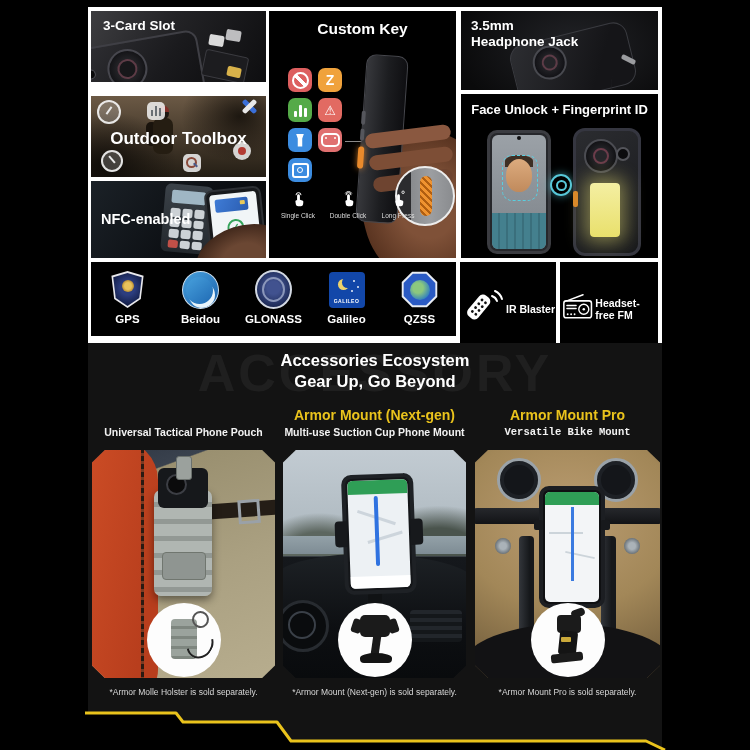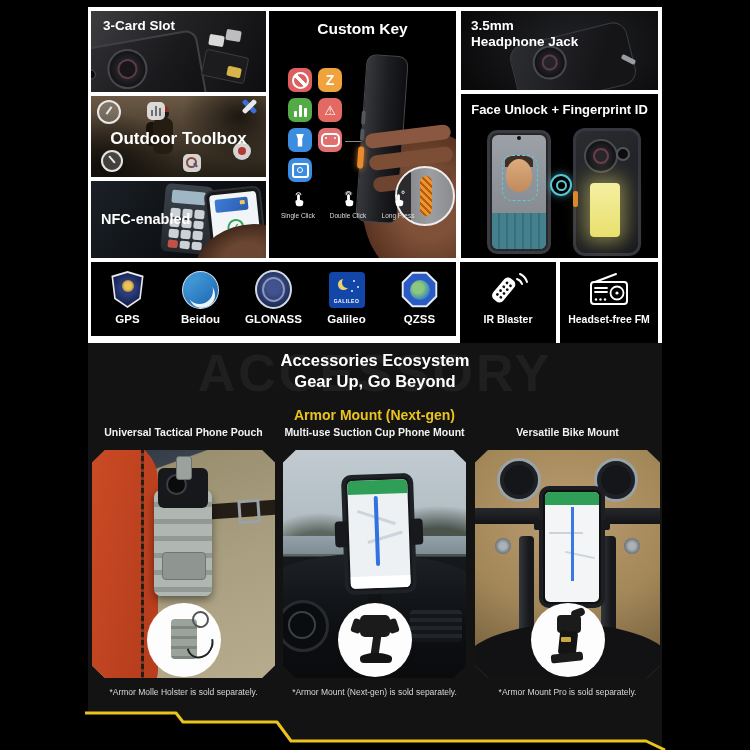--- a/index.html
+++ b/index.html
@@ -4,21 +4,21 @@
 <style>
   html,body{margin:0;padding:0;background:#050505;}
   #canvas{position:relative;width:750px;height:750px;background:#000;overflow:hidden;
           font-family:"Liberation Sans",sans-serif;}
   .abs{position:absolute;}
   .t{position:absolute;font-weight:700;color:#fff;}
 
   
   #feature{position:absolute;left:88px;top:7px;width:574px;height:336px;background:#fff;}
   .panel{position:absolute;background:#000;overflow:hidden;}
-  #p-card{left:3px;top:4px;width:175px;height:81px;background:linear-gradient(115deg,#3d3d40 0%,#232326 42%,#0e0e10 100%);}
+  #p-card{left:3px;top:4px;width:175px;height:71px;background:linear-gradient(115deg,#3d3d40 0%,#232326 42%,#0e0e10 100%);}
   #p-out{left:3px;top:89px;width:175px;height:81px;
     background:radial-gradient(90px 70px at 85% 25%,rgba(18,14,9,.85),transparent 65%),
                radial-gradient(120px 90px at 8% 85%,rgba(8,6,4,.8),transparent 60%),
                linear-gradient(180deg,#6b5945 0%,#4b3e2f 45%,#241e15 100%);}
   #p-nfc{left:3px;top:174px;width:175px;height:77px;background:linear-gradient(125deg,#1b2127 0%,#0d1014 55%,#060708 100%);}
   #p-ck{left:181px;top:4px;width:187px;height:247px;background:#000;}
   #p-hp{left:373px;top:4px;width:197px;height:79px;background:radial-gradient(150px 95px at 58% 45%,#222327,#0a0a0b 80%);}
   #p-face{left:373px;top:87px;width:197px;height:164px;background:#000;}
   #p-sat{left:3px;top:255px;width:365px;height:74px;display:flex;}
   #p-ir{left:372px;top:255px;width:96px;height:74px;}
@@ -156,21 +156,21 @@
   .b-gal{width:36px;height:36px;border-radius:4px;background:#1247a9;position:relative;overflow:hidden;}
   .b-gal .moon{position:absolute;left:9px;top:7px;width:11px;height:11px;border-radius:50%;background:#ecd26c;}
   .b-gal .moon:before{content:"";position:absolute;left:4px;top:-2px;width:11px;height:11px;border-radius:50%;background:#1247a9;}
   .b-gal .st{position:absolute;width:2px;height:2px;border-radius:50%;background:#e9eef8;}
   .b-gal .txt{position:absolute;left:0;right:0;bottom:4px;text-align:center;font-size:5px;letter-spacing:.5px;color:#fff;font-weight:700;}
   .b-qz-o{width:37px;height:37px;background:#e8ecf4;clip-path:polygon(30% 2%,70% 2%,98% 30%,98% 70%,70% 98%,30% 98%,2% 70%,2% 30%);
     display:flex;align-items:center;justify-content:center;}
   .b-qz-i{width:33px;height:33px;background:#2a5ac4;clip-path:polygon(30% 2%,70% 2%,98% 30%,98% 70%,70% 98%,30% 98%,2% 70%,2% 30%);position:relative;}
   .b-qz-i:before{content:"";position:absolute;left:50%;top:50%;width:20px;height:20px;margin:-10px 0 0 -10px;border-radius:50%;
     background:radial-gradient(circle at 40% 40%,#8cc87e 30%,#2f7ec2 75%);}
-  .mini-panel{display:flex;flex-direction:column;align-items:center;justify-content:flex-start;padding-top:8px;background:#000;}
+  .mini-panel{display:flex;flex-direction:row;align-items:center;justify-content:flex-start;padding-top:8px;background:#000;}
   .mini-lbl{font-size:10.5px;font-weight:700;color:#fff;margin-top:3px;}
 
   
   #acc{position:absolute;left:88px;top:343px;width:574px;height:369px;background:#131313;}
   #acc-mark{position:absolute;left:0;top:0px;width:100%;text-align:center;font-size:52px;font-weight:800;
     letter-spacing:3px;color:rgba(255,255,255,.05);white-space:nowrap;overflow:hidden;}
   .acc-h{position:absolute;width:100%;text-align:center;font-size:16.5px;font-weight:700;color:#fff;}
   .col-name{position:absolute;width:183px;text-align:center;font-size:14px;font-weight:700;color:#eac31c;top:64px;}
   .col-sub{position:absolute;width:183px;text-align:center;font-size:10.5px;font-weight:700;color:#f2f2f2;top:83px;}
   .photo{position:absolute;top:107px;width:183px;height:228px;overflow:hidden;
@@ -524,21 +524,22 @@
   </div>
 
   <div id="acc">
     <div id="acc-mark">ACCESSORY</div>
     <div class="acc-h" style="top:8px;">Accessories Ecosystem</div>
     <div class="acc-h" style="top:29px;">Gear Up, Go Beyond</div>
 
     <div class="col-sub" style="left:4px;">Universal Tactical Phone Pouch</div>
     <div class="col-name" style="left:195px;">Armor Mount (Next-gen)</div>
     <div class="col-sub" style="left:195px;">Multi-use Suction Cup Phone Mount</div>
-    <div class="col-sub" style="left:387px;width:185px;">Versatile Bike Mount</div>
+    <div class="col-name" style="left:387px;width:185px;">Armor Mount Pro</div>
+    <div class="col-sub" style="left:387px;width:185px;font-family:Liberation Mono, monospace;">Versatile Bike Mount</div>
 
     <div class="photo" id="ph1" style="left:4px;">
       <div class="p1-belt">
           <div class="p1-buckle"></div>
         </div>
       <div class="p1-jacket">
           <div class="p1-zip"></div>
         </div>
       <div class="p1-hol">
         <div class="p1-phcorner"></div>

